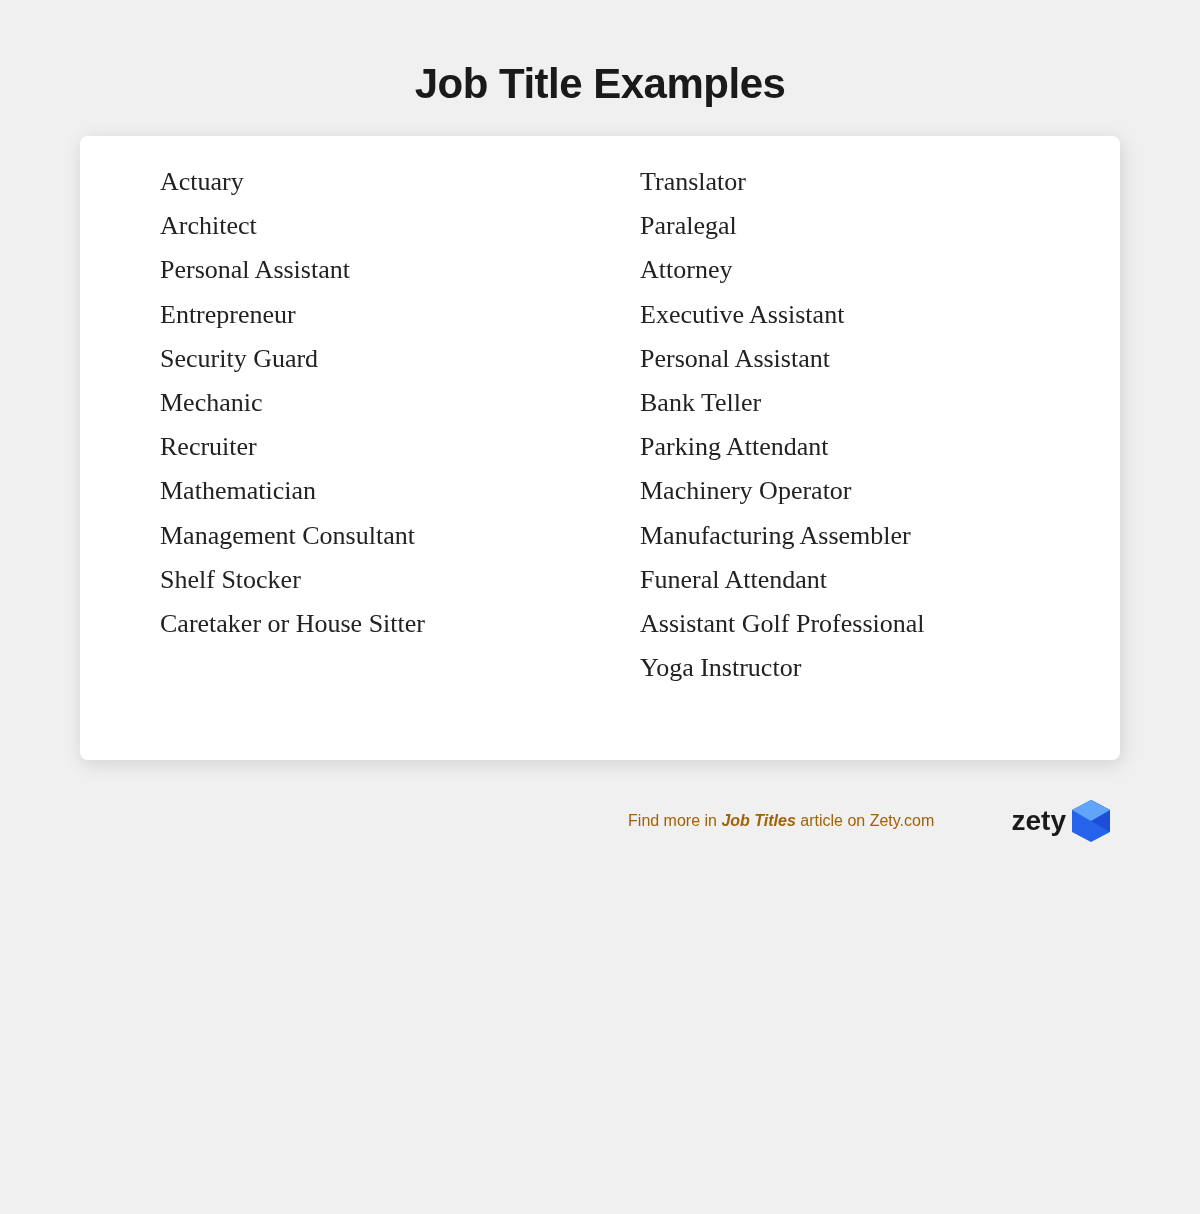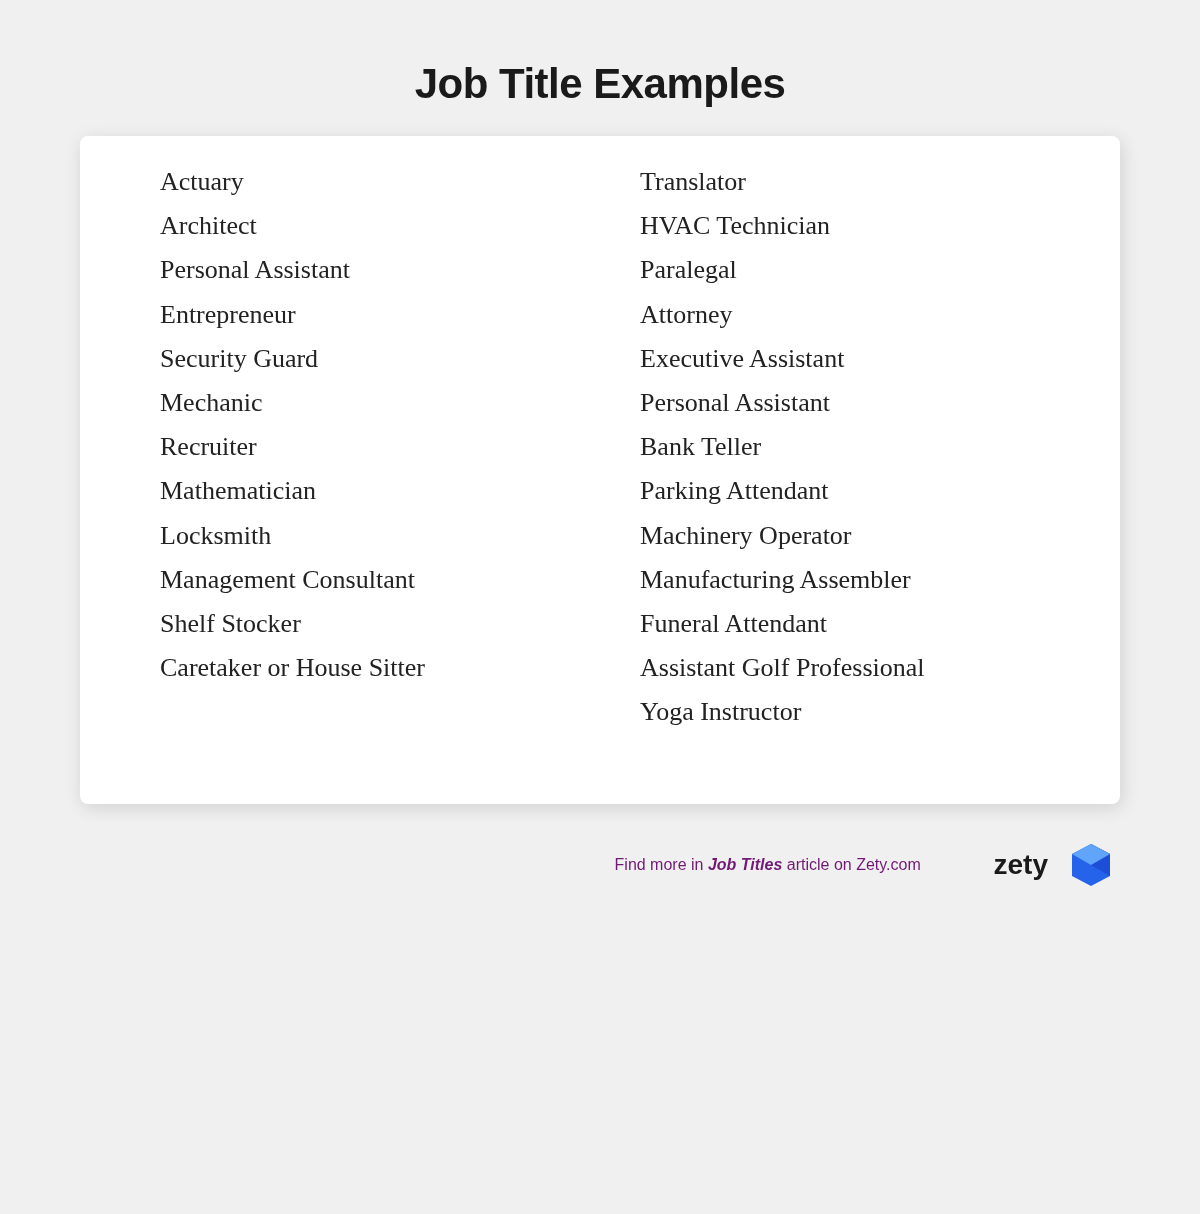--- a/index.html
+++ b/index.html
@@ -72,34 +72,34 @@
       align-items: center;
       justify-content: space-between;
       width: 100%;
       max-width: 1040px;
       padding: 0 10px;
     }
 
     .footer-text {
       font-family: Arial, Helvetica, sans-serif;
       font-size: 16px;
-      color: #701a75;
+      color: #a16207;
       flex: 1;
       text-align: center;
     }
 
     .footer-text em {
       font-style: italic;
       font-weight: 600;
     }
 
     .zety-logo {
       display: flex;
       align-items: center;
-      gap: 24px;
+      gap: 6px;
       margin-left: auto;
     }
 
     .zety-text {
       font-family: Arial, Helvetica, sans-serif;
       font-size: 28px;
       font-weight: 700;
       color: #1a1a1a;
     }
 
@@ -117,28 +117,26 @@
   <div class="columns">
     <div class="col col-left" id="left-col">
         <div class="job-item">Actuary</div>
         <div class="job-item">Architect</div>
         <div class="job-item">Personal Assistant</div>
         <div class="job-item">Entrepreneur</div>
         <div class="job-item">Security Guard</div>
         <div class="job-item">Mechanic</div>
         <div class="job-item">Recruiter</div>
         <div class="job-item">Mathematician</div>
-        <div class="job-item">Locksmith</div>
         <div class="job-item">Management Consultant</div>
         <div class="job-item">Shelf Stocker</div>
         <div class="job-item">Caretaker or House Sitter</div>
       </div>
     <div class="col col-right" id="right-col">
         <div class="job-item">Translator</div>
-        <div class="job-item">HVAC Technician</div>
         <div class="job-item">Paralegal</div>
         <div class="job-item">Attorney</div>
         <div class="job-item">Executive Assistant</div>
         <div class="job-item">Personal Assistant</div>
         <div class="job-item">Bank Teller</div>
         <div class="job-item">Parking Attendant</div>
         <div class="job-item">Machinery Operator</div>
         <div class="job-item">Manufacturing Assembler</div>
         <div class="job-item">Funeral Attendant</div>
         <div class="job-item">Assistant Golf Professional</div>

